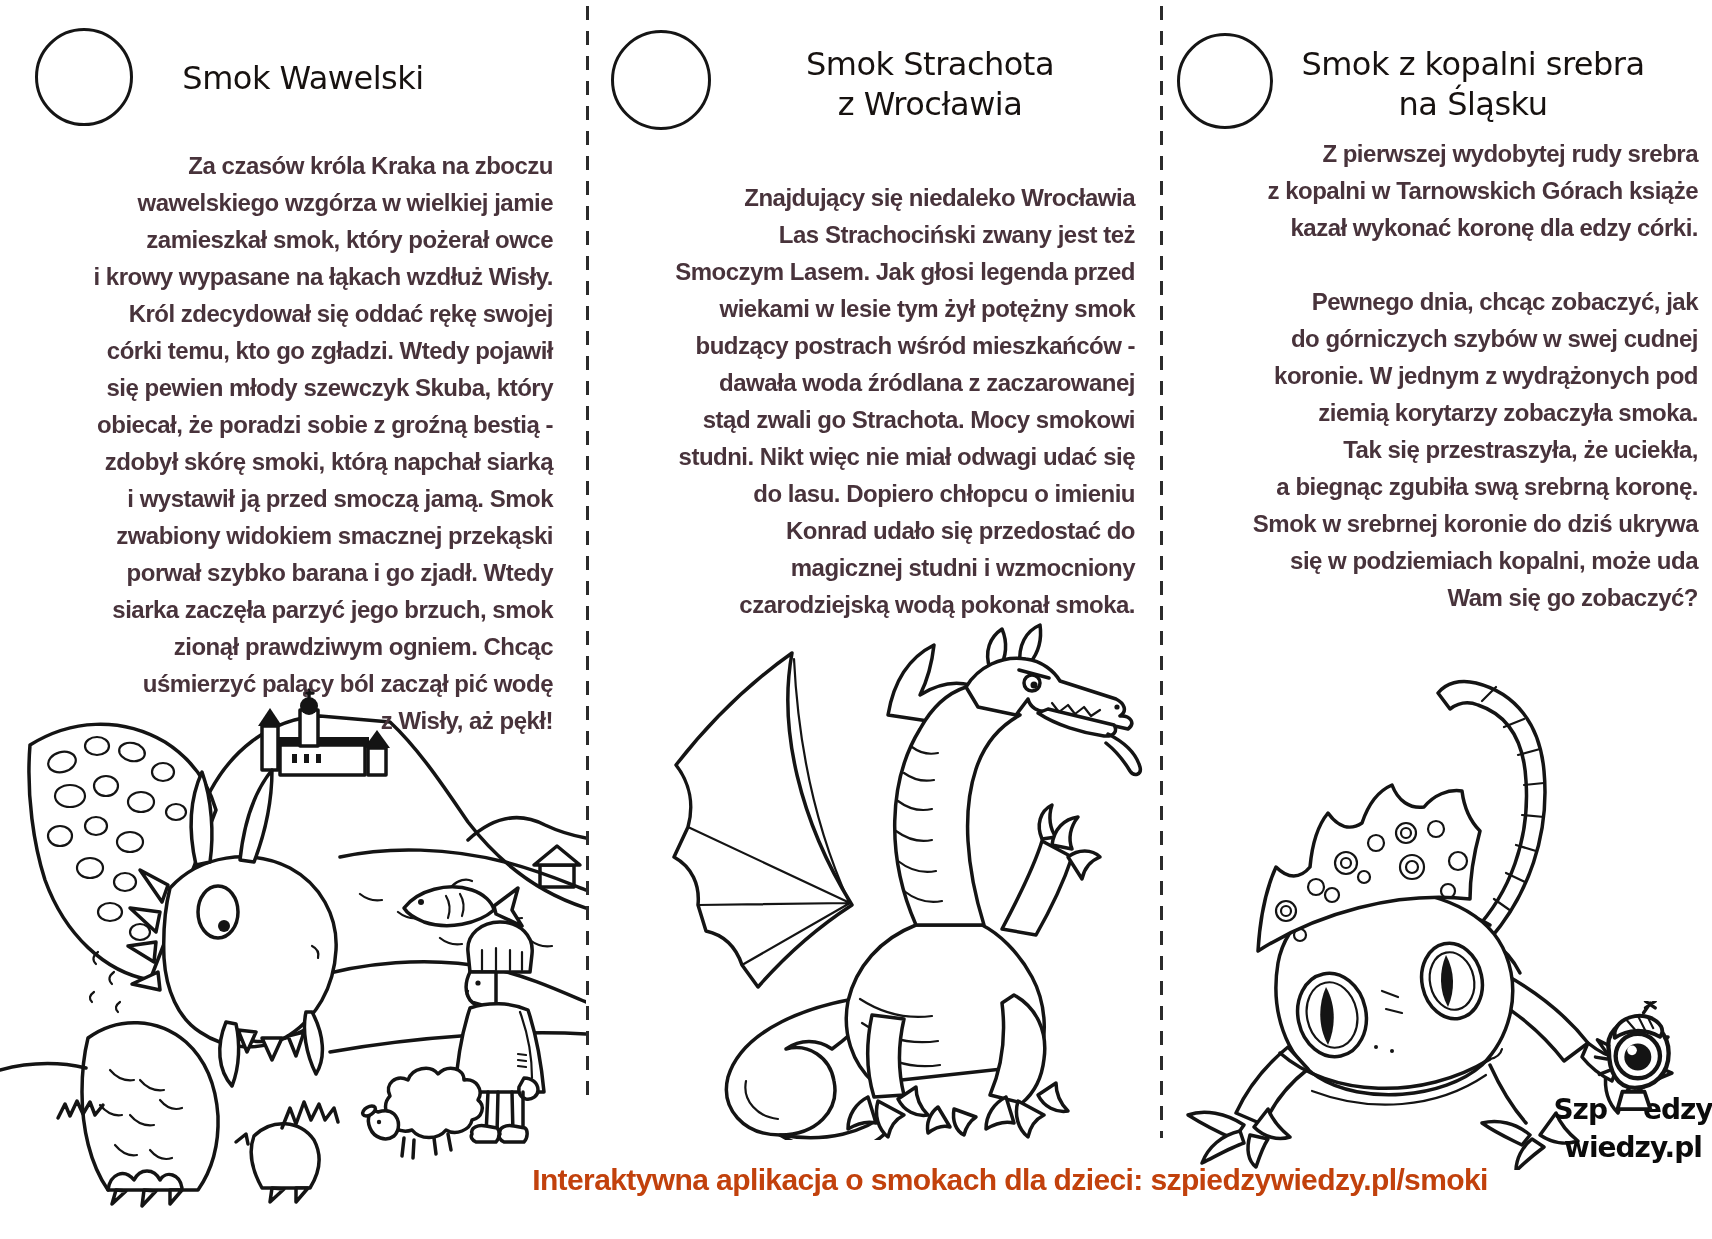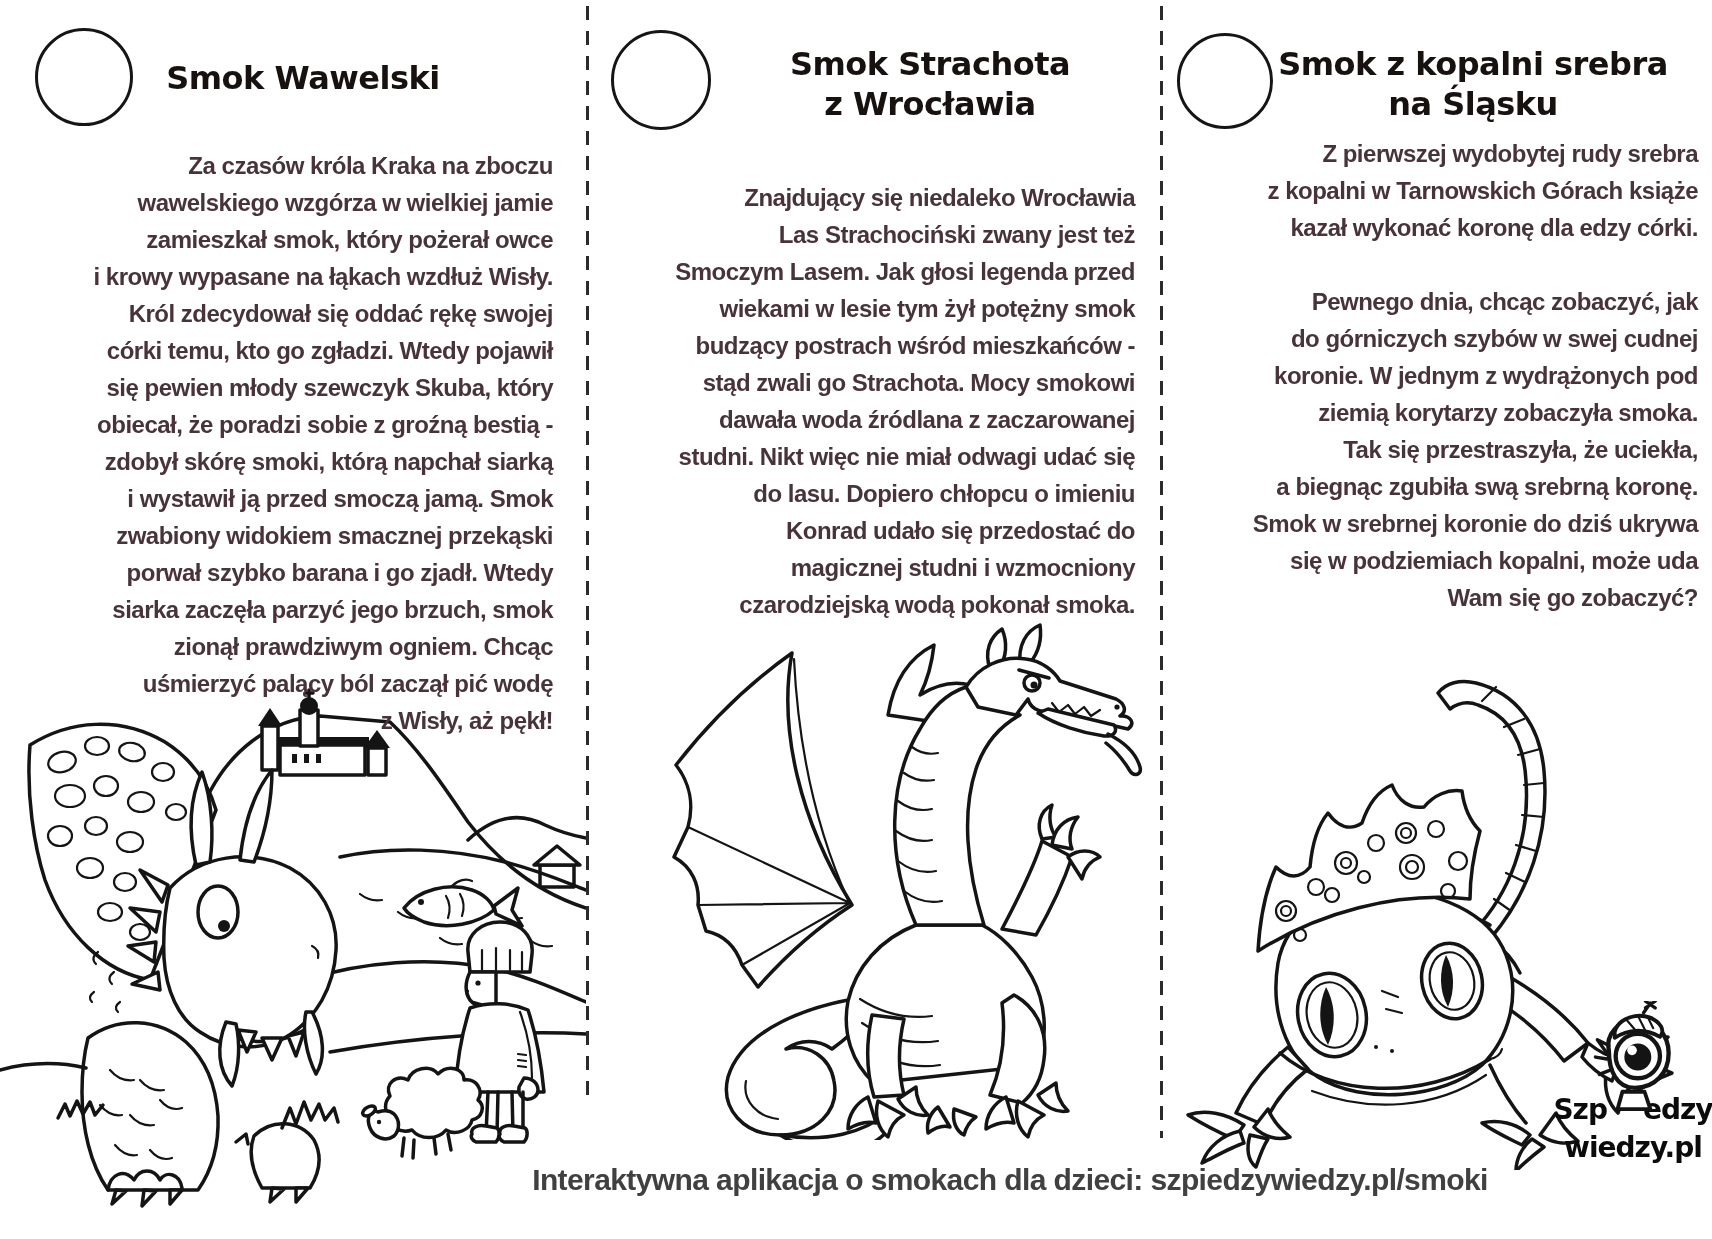--- a/index.html
+++ b/index.html
@@ -2,26 +2,26 @@
 <html><head>
 <meta charset="utf-8">
 <style>
   html,body{margin:0;padding:0;background:#e8e8e8;}
   .page{position:relative;width:1712px;height:1239px;background:#ffffff;overflow:hidden;
         font-family:"Liberation Sans",sans-serif;}
   .dividers{position:absolute;left:0;top:0;z-index:0;}
   .ill{position:absolute;z-index:1;}
   .cut-circle{position:absolute;border:3px solid #151515;border-radius:50%;background:#fff;z-index:2;}
   .title{position:absolute;z-index:3;text-align:center;color:#171210;
-         font-family:"DejaVu Sans",sans-serif;font-weight:bold;font-size:32px;line-height:40px;letter-spacing:-0.5px;}
+         font-family:"DejaVu Sans",sans-serif;font-weight:normal;font-size:32px;line-height:40px;letter-spacing:-0.5px;}
   .title .line{height:40px;white-space:pre;}
   .body{position:absolute;z-index:3;color:#48333b;font-weight:bold;font-size:24px;letter-spacing:-0.5px;text-align:right;}
   .body .line{height:37px;white-space:pre;}
   .footer{position:absolute;left:470px;top:1163px;width:1080px;z-index:3;text-align:center;
-          color:#404040;font-weight:bold;font-size:30px;letter-spacing:-0.6px;white-space:pre;}
+          color:#c2410c;font-weight:bold;font-size:30px;letter-spacing:-0.6px;white-space:pre;}
   .logo{position:absolute;left:1548px;top:1005px;width:170px;height:210px;z-index:4;
         font-family:"DejaVu Sans",sans-serif;font-weight:bold;color:#0b0b0b;}
   .logo-line1{position:absolute;top:88px;left:0;width:100%;display:flex;justify-content:center;gap:36px;
               font-size:28px;letter-spacing:-1px;}
   .logo-line2{position:absolute;top:126px;left:0;width:100%;text-align:center;font-size:28px;letter-spacing:-1px;}
   .logo-eye{position:absolute;left:32px;top:-4px;z-index:5;}
   .stroke{fill:none;stroke:#141414;stroke-width:3.5;stroke-linecap:round;stroke-linejoin:round;}
   .thin{fill:none;stroke:#141414;stroke-width:2.2;stroke-linecap:round;stroke-linejoin:round;}
   .fillw{fill:#ffffff;stroke:#141414;stroke-width:3.5;stroke-linecap:round;stroke-linejoin:round;}
   .fillb{fill:#141414;stroke:none;}
@@ -65,22 +65,22 @@
   <div class="title" style="left:730px;top:44px;width:400px;">
       <div class="line">Smok Strachota</div>
       <div class="line">z Wrocławia</div>
     </div>
   <div class="body" style="left:630px;top:184px;width:505px;">
       <div class="line">Znajdujący się niedaleko Wrocławia</div>
       <div class="line">Las Strachociński zwany jest też</div>
       <div class="line">Smoczym Lasem. Jak głosi legenda przed</div>
       <div class="line">wiekami w lesie tym żył potężny smok</div>
       <div class="line">budzący postrach wśród mieszkańców -</div>
+      <div class="line">dawała woda źródlana z zaczarowanej</div>
       <div class="line">stąd zwali go Strachota. Mocy smokowi</div>
-      <div class="line">dawała woda źródlana z zaczarowanej</div>
       <div class="line">studni. Nikt więc nie miał odwagi udać się</div>
       <div class="line">do lasu. Dopiero chłopcu o imieniu</div>
       <div class="line">Konrad udało się przedostać do</div>
       <div class="line">magicznej studni i wzmocniony</div>
       <div class="line">czarodziejską wodą pokonał smoka.</div>
     </div>
 
   <div class="title" style="left:1258px;top:44px;width:430px;">
       <div class="line">Smok z kopalni srebra</div>
       <div class="line">na Śląsku</div>

